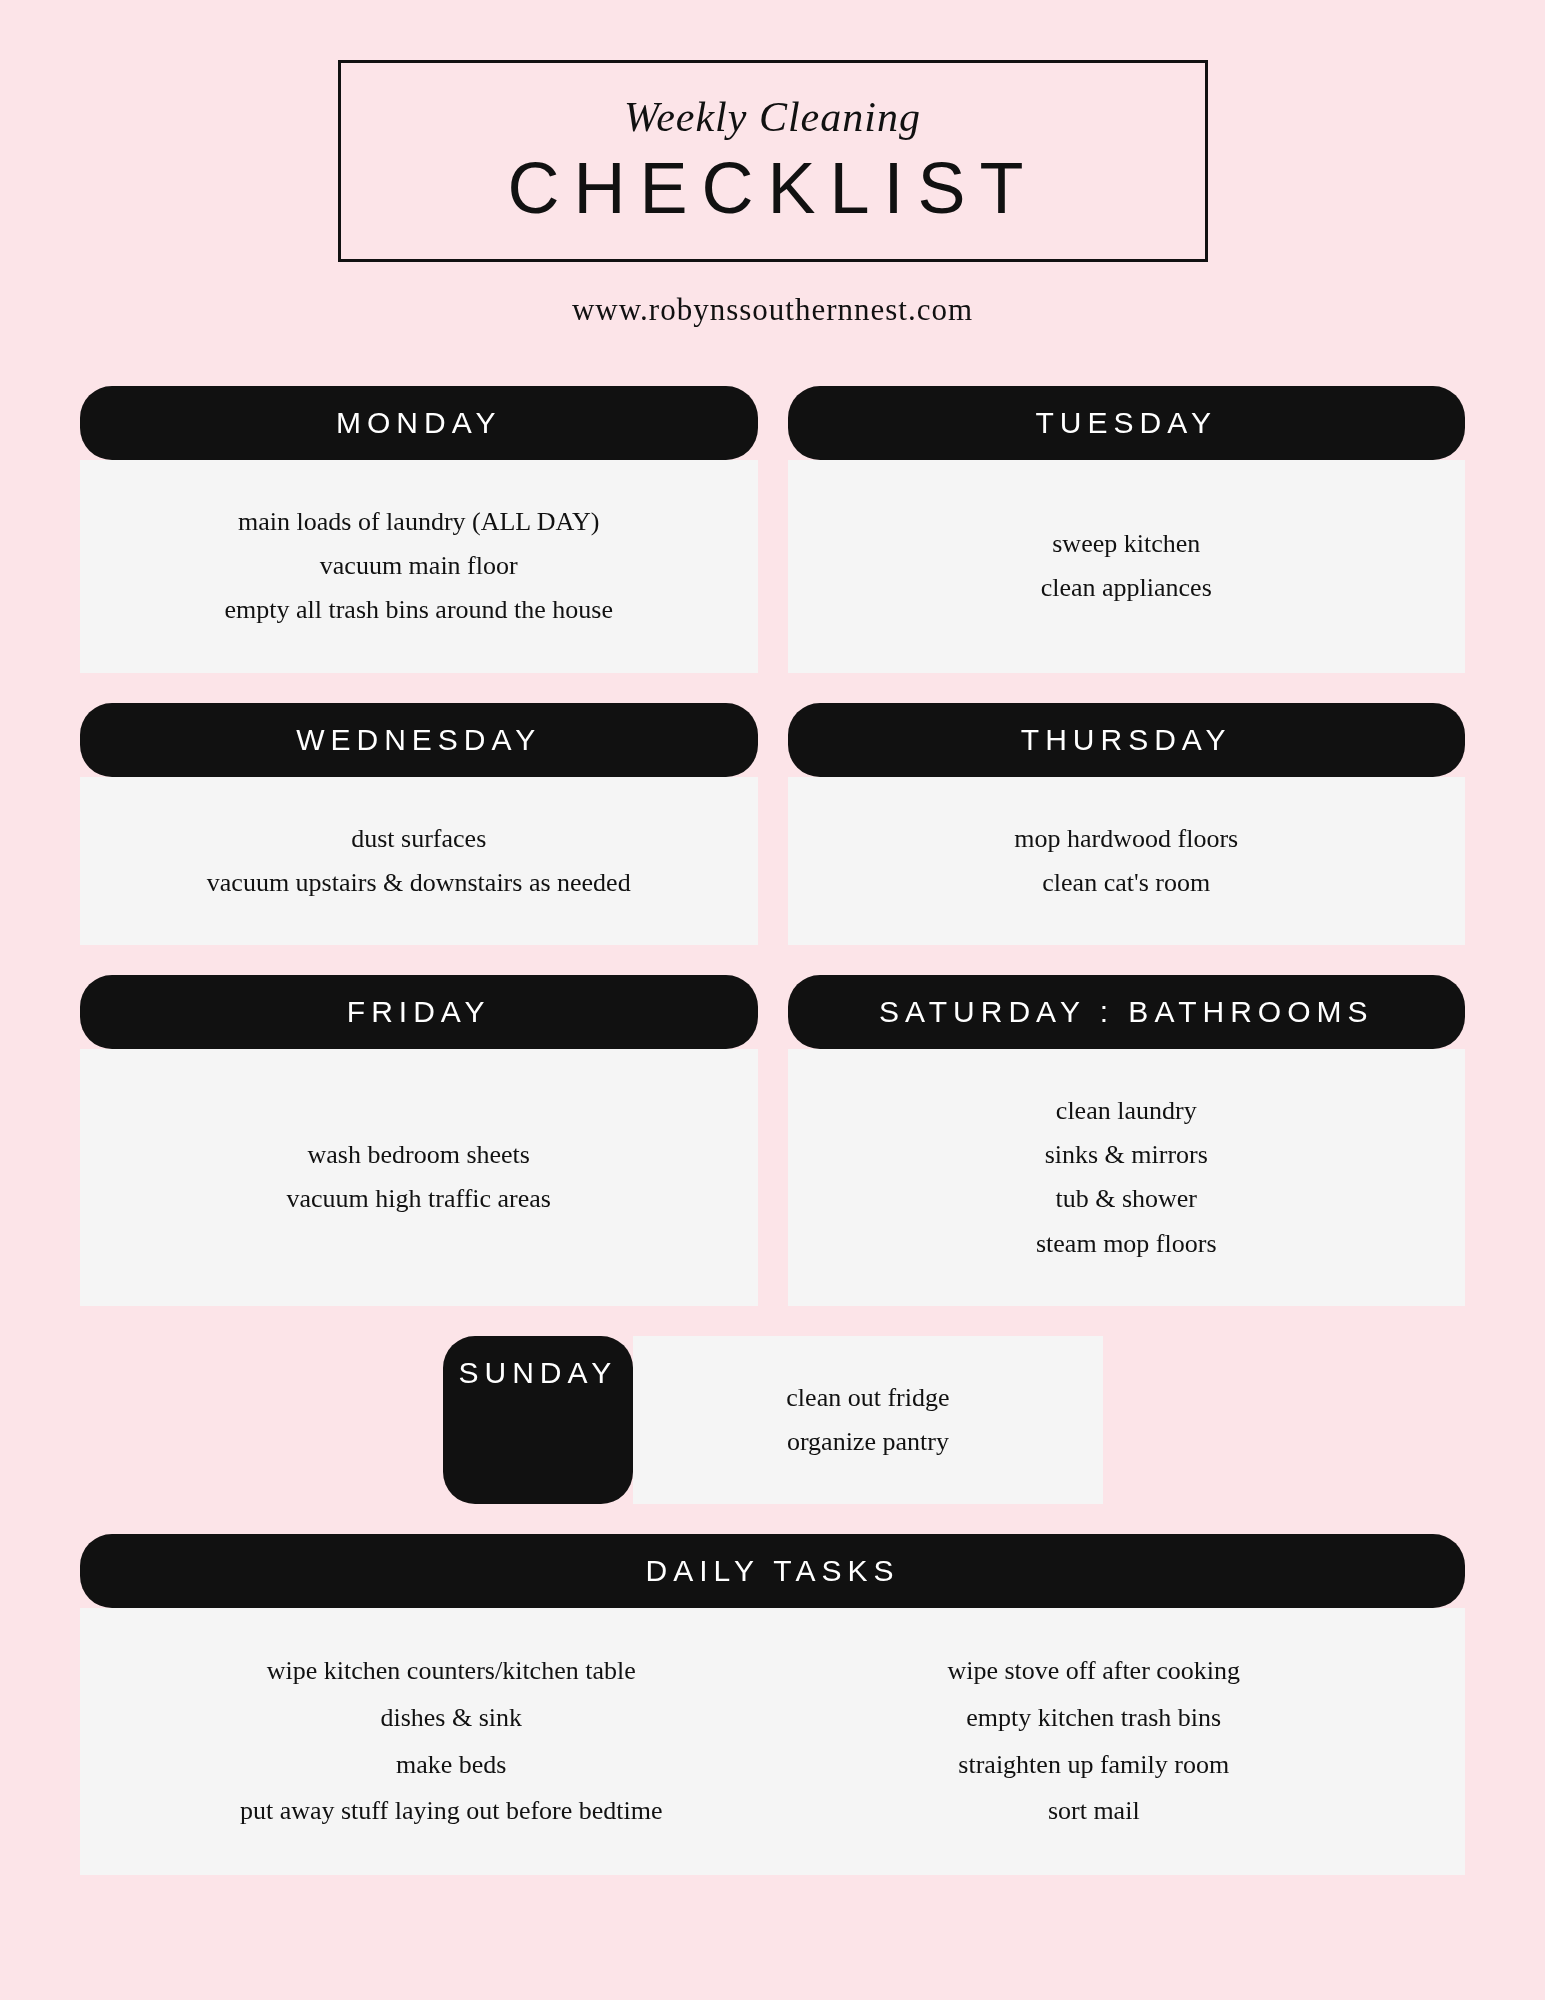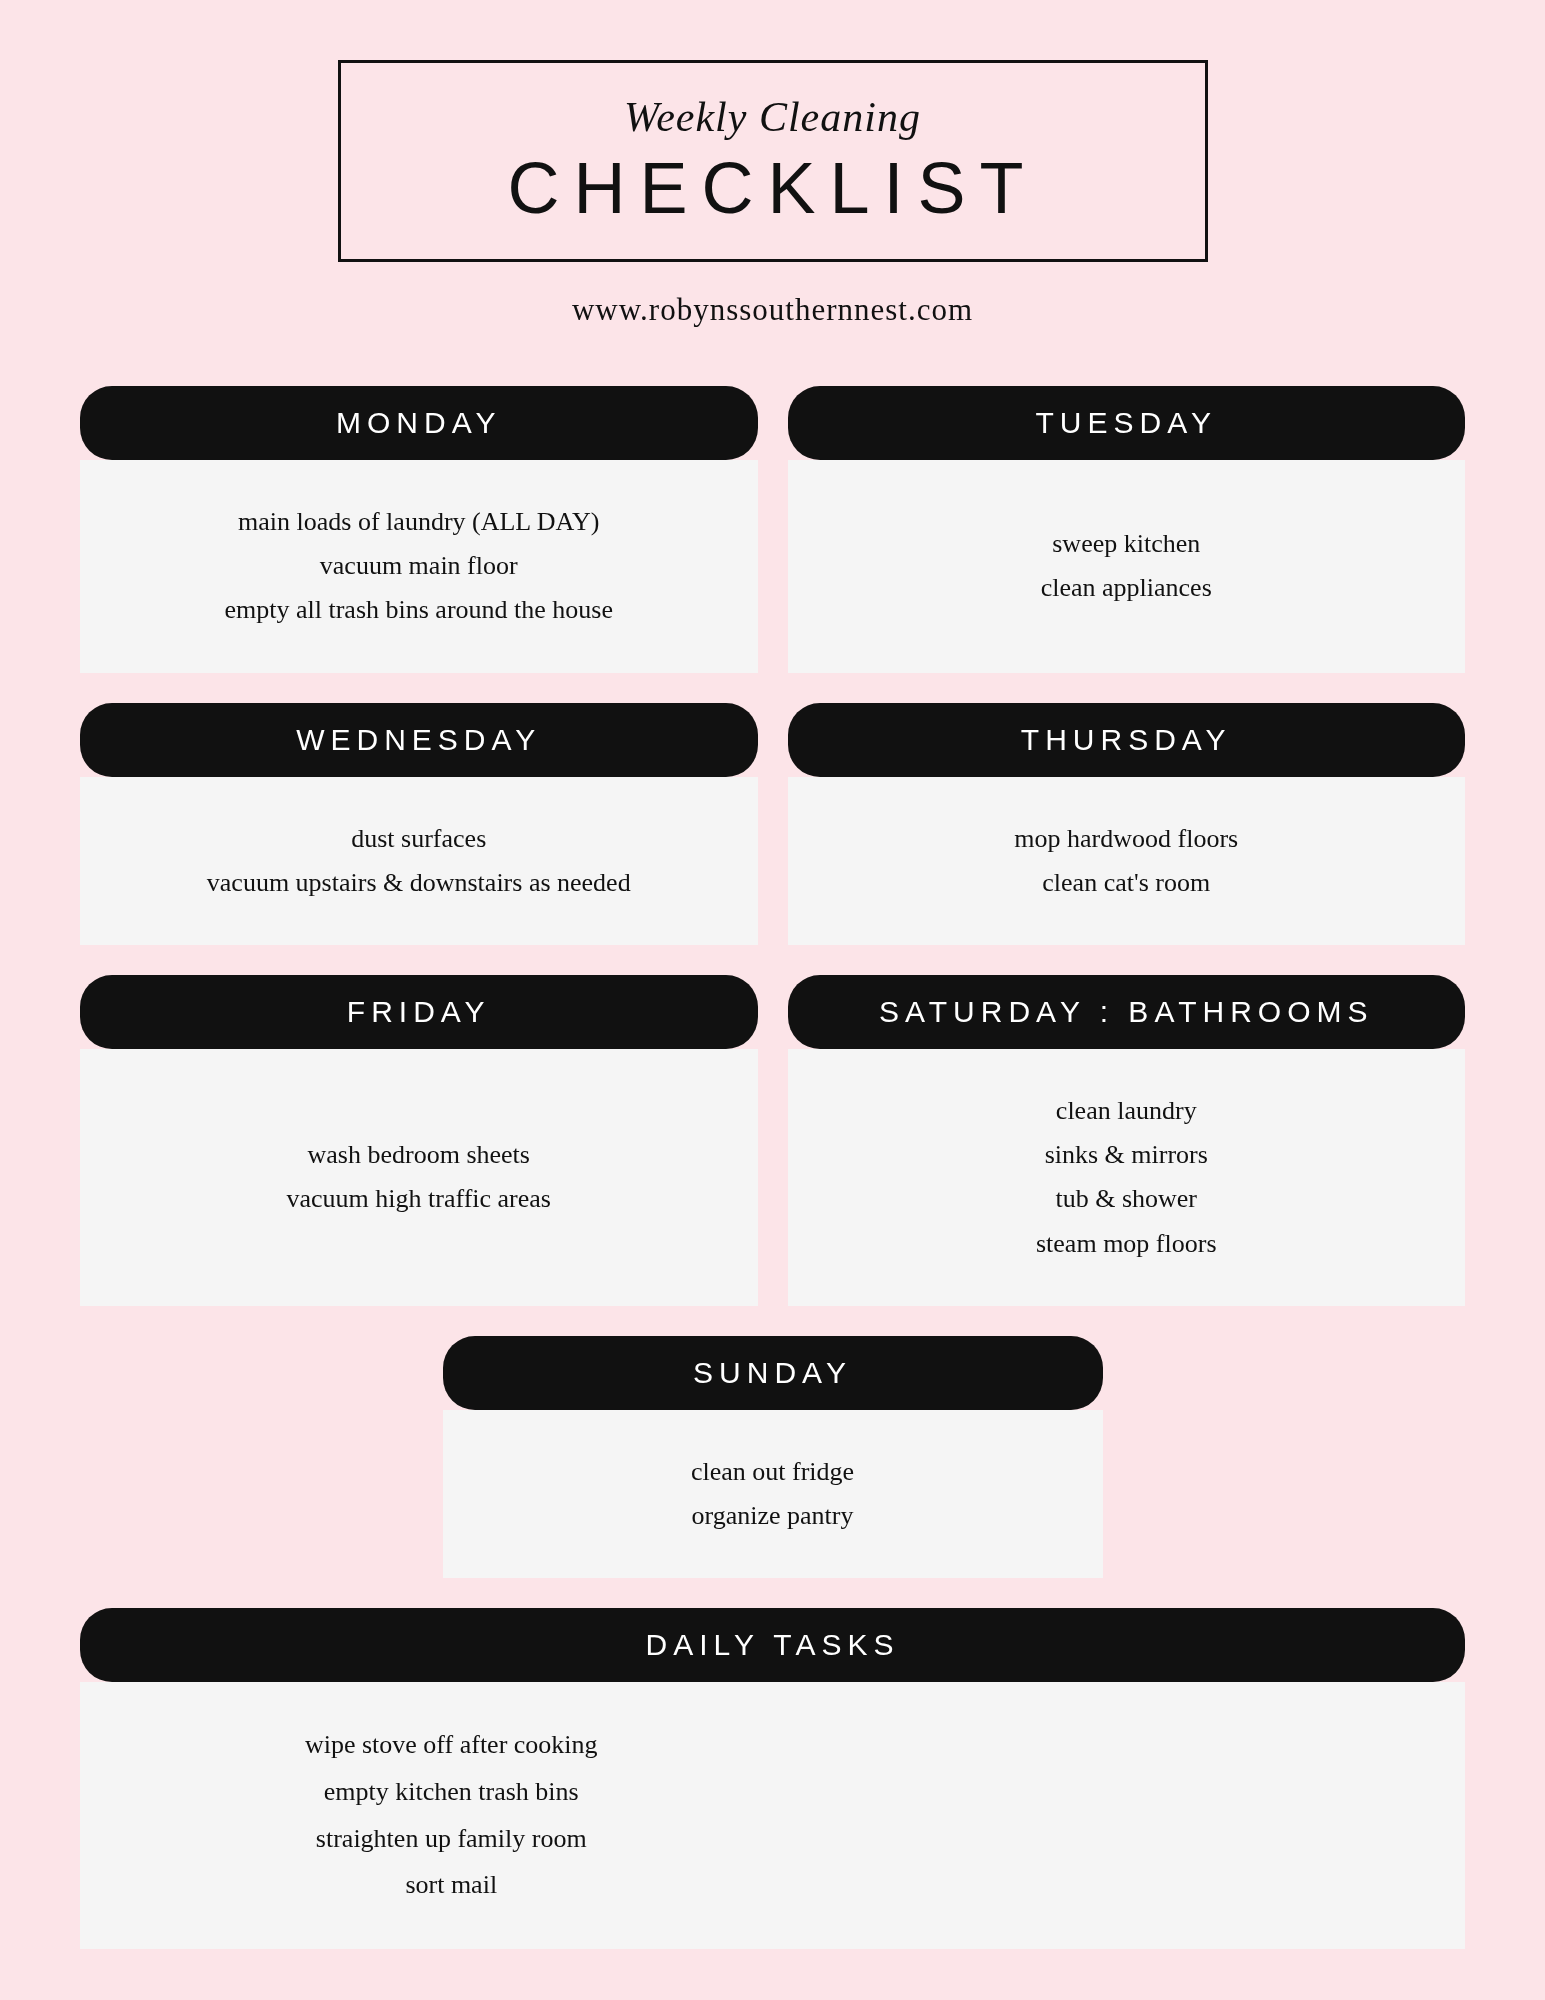--- a/index.html
+++ b/index.html
@@ -104,21 +104,20 @@
 
     .sunday-wrapper {
       display: flex;
       justify-content: center;
       margin-bottom: 30px;
     }
 
     .sunday-card {
       width: 660px;
       display: flex;
-      flex-direction: column;
     }
 
     .daily-card {
       width: 100%;
       display: flex;
       flex-direction: column;
       margin-bottom: 0;
     }
 
     .daily-body {
@@ -224,20 +223,26 @@
             <div>organize pantry</div>
           </div>
       </div>
     </div>
   </div>
 
   <div class="daily-card">
     <div class="day-header">DAILY TASKS</div>
     <div class="daily-body">
       <div class="daily-col">
+          <div>wipe kitchen counters/kitchen table</div>
+          <div>dishes &amp; sink</div>
+          <div>make beds</div>
+          <div>put away stuff laying out before bedtime</div>
+        </div>
+      <div class="daily-col">
           <div>wipe stove off after cooking</div>
           <div>empty kitchen trash bins</div>
           <div>straighten up family room</div>
           <div>sort mail</div>
         </div>
     </div>
   </div>
 
 </div>
 

